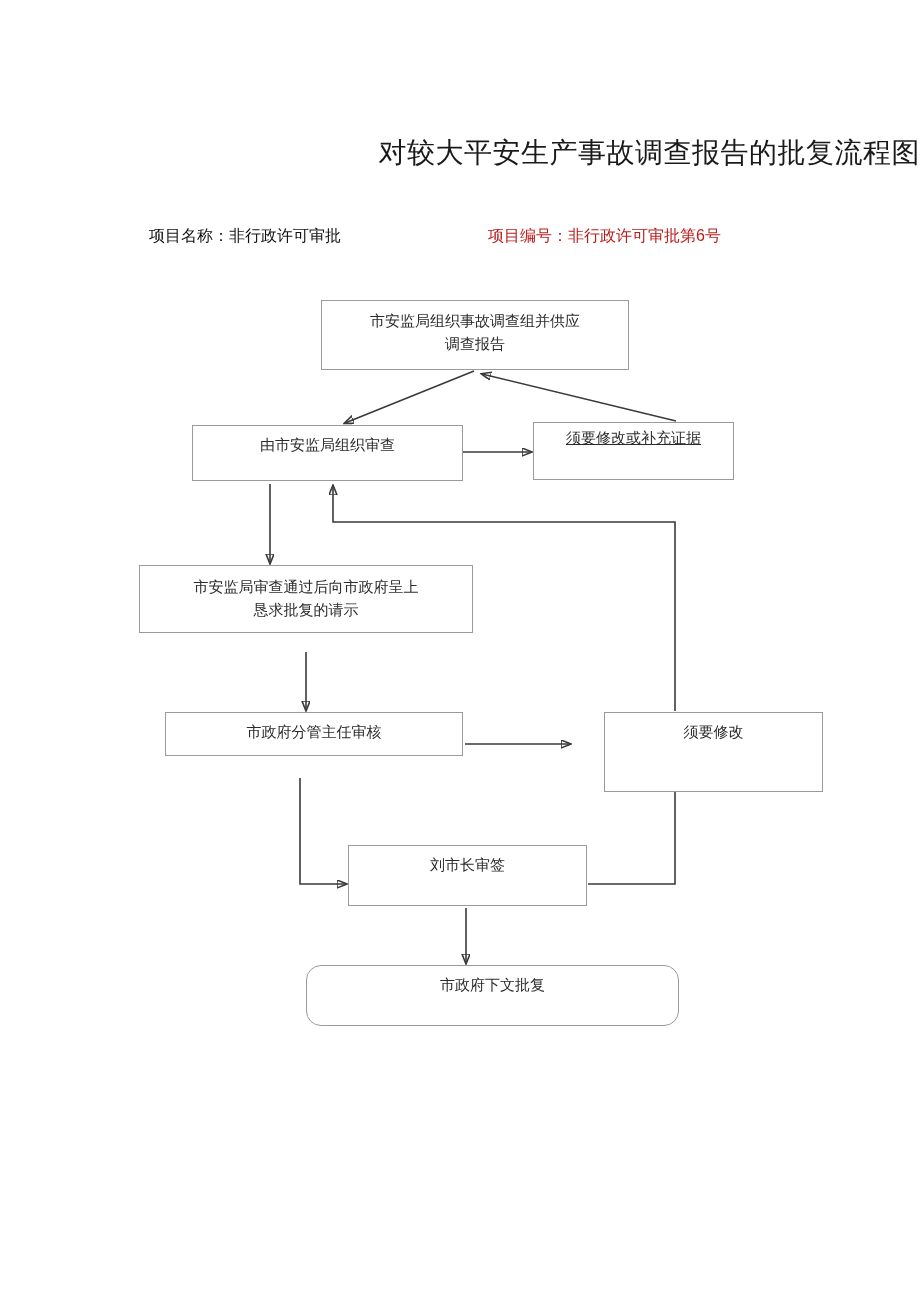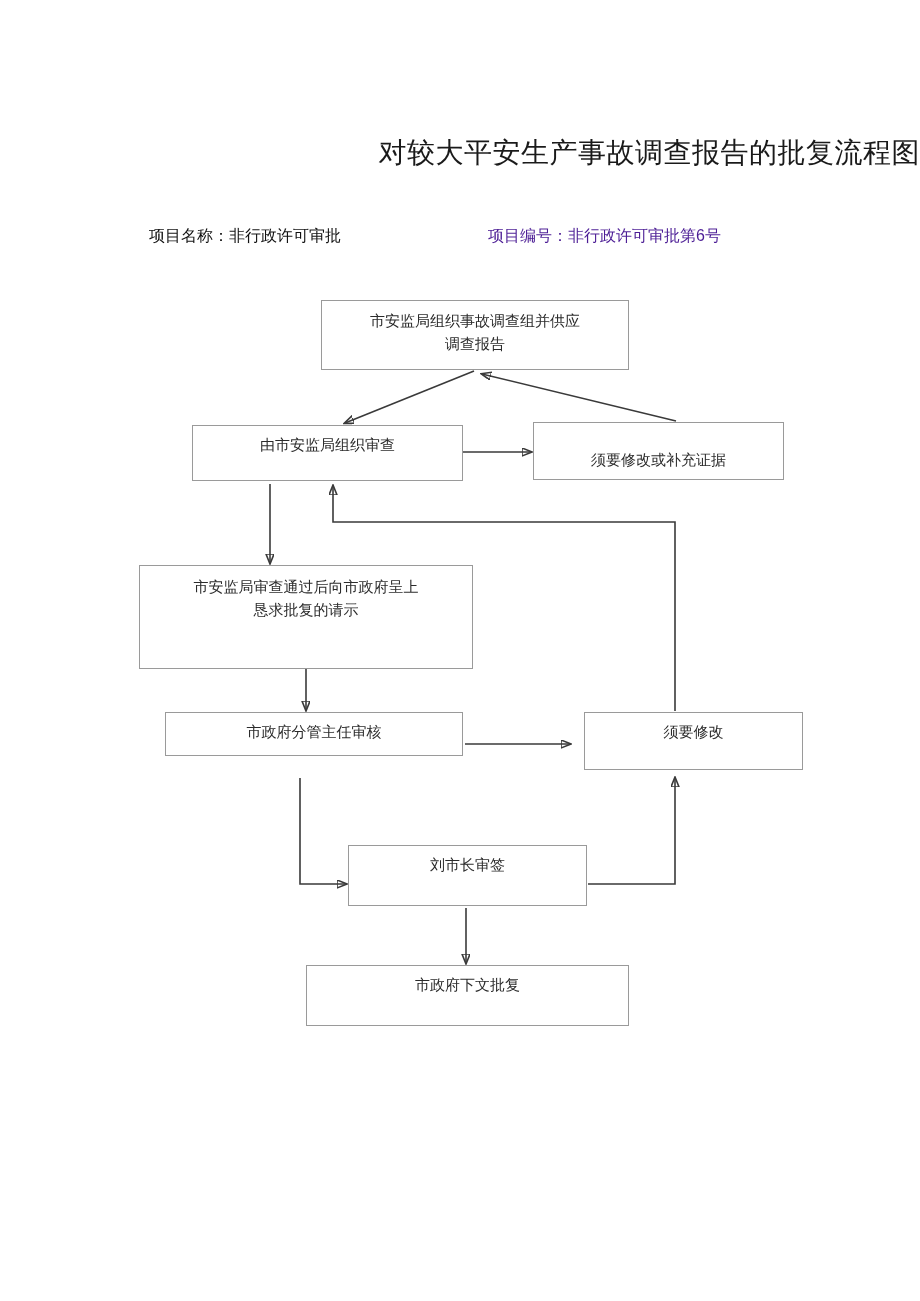--- a/index.html
+++ b/index.html
@@ -43,21 +43,21 @@
     color: #111111;
     white-space: nowrap;
     margin-left: 18px;
   }
   .meta-code {
     position: absolute;
     left: 488px;
     top: 226px;
     font-size: 16px;
     font-family: "Liberation Sans", "DejaVu Sans", sans-serif;
-    color: #4c1d95;
+    color: #b91c1c;
     white-space: nowrap;
   }
   .flow-canvas {
     position: absolute;
     left: 0;
     top: 0;
     width: 920px;
     height: 1301px;
   }
   .node {
@@ -76,26 +76,26 @@
     padding: 2px 6px;
     z-index: 3;
   }
   .node .node-label {
     display: block;
     width: 100%;
     white-space: pre-line;
   }
   .node-n1 { left: 321px; top: 300px; width: 308px; height: 70px; align-items: flex-start; padding-top: 9px; }
   .node-n2 { left: 192px; top: 425px; width: 271px; height: 56px; align-items: flex-start; padding-top: 8px; }
-  .node-n3 { left: 533px; top: 422px; width: 251px; height: 58px; align-items: flex-start; padding-top: 26px; }
-  .node-n4 { left: 139px; top: 565px; width: 334px; height: 104px; align-items: flex-start; padding-top: 10px; }
+  .node-n3 { left: 533px; top: 422px; width: 201px; height: 58px; align-items: flex-start; padding-top: 4px; text-decoration: underline; }
+  .node-n4 { left: 139px; top: 565px; width: 334px; height: 68px; align-items: flex-start; padding-top: 10px; }
   .node-n5 { left: 165px; top: 712px; width: 298px; height: 44px; align-items: flex-start; padding-top: 8px; }
-  .node-n6 { left: 584px; top: 712px; width: 219px; height: 58px; align-items: flex-start; padding-top: 8px; }
+  .node-n6 { left: 604px; top: 712px; width: 219px; height: 80px; align-items: flex-start; padding-top: 8px; }
   .node-n7 { left: 348px; top: 845px; width: 239px; height: 61px; align-items: flex-start; padding-top: 8px; }
-  .node-n8 { left: 306px; top: 965px; width: 323px; height: 61px; align-items: flex-start; padding-top: 8px; }
+  .node-n8 { left: 306px; top: 965px; width: 373px; height: 61px; align-items: flex-start; padding-top: 8px; border-radius: 15px; }
   svg.edges {
     position: absolute;
     left: 0;
     top: 0;
     width: 920px;
     height: 1301px;
     z-index: 1;
     overflow: visible;
   }
   svg.edges path, svg.edges line, svg.edges polyline {

